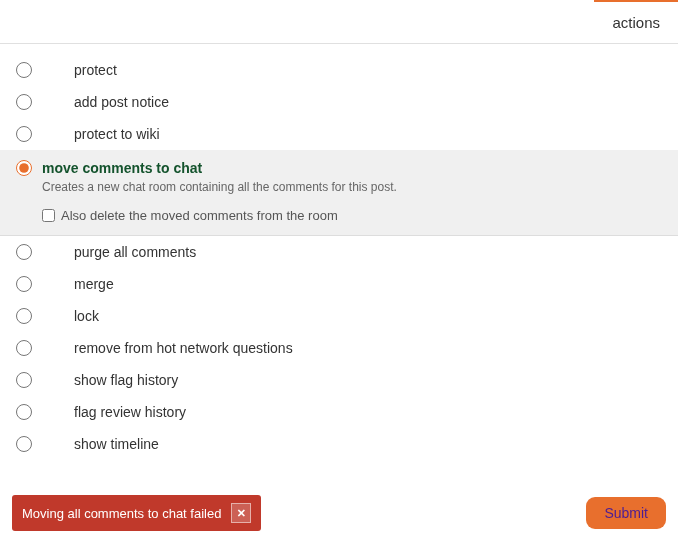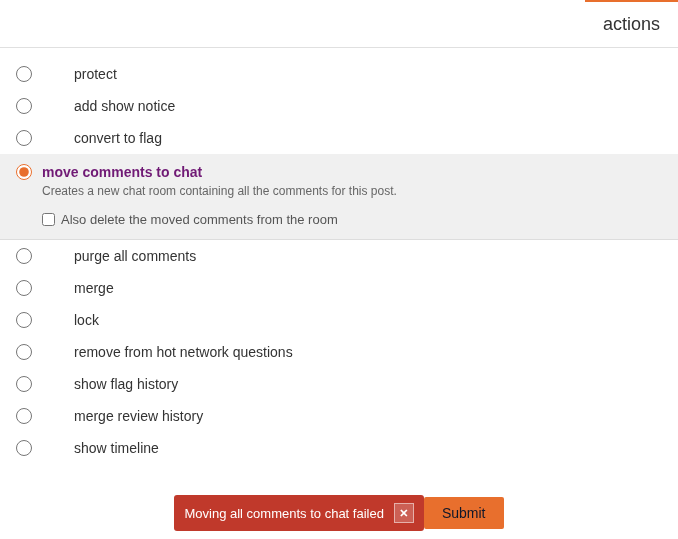--- a/index.html
+++ b/index.html
@@ -22,21 +22,21 @@
       display: flex;
       justify-content: flex-end;
       border-bottom: 1px solid #e0e0e0;
       background: #fff;
     }
 
     .actions-tab {
       padding: 12px 18px;
       border-top: 2px solid #e86f2d;
       color: #333;
-      font-size: 18px;
+      font-size: 15px;
       cursor: pointer;
       background: #fff;
     }
 
     .content-area {
       padding: 10px 0;
     }
 
     .radio-item {
       display: flex;
@@ -75,21 +75,21 @@
     .selected-block input[type="radio"] {
       margin-right: 10px;
       width: 16px;
       height: 16px;
       accent-color: #e86f2d;
     }
 
     .selected-block label.main-label {
       font-weight: bold;
       font-size: 14px;
-      color: #701a75;
+      color: #14532d;
     }
 
     .description-text {
       font-size: 12px;
       color: #666;
       margin-left: 26px;
       margin-bottom: 14px;
     }
 
     .checkbox-row {
@@ -109,21 +109,21 @@
       color: #555;
     }
 
     .bottom-bar {
       position: absolute;
       bottom: 0;
       left: 0;
       right: 0;
       display: flex;
       align-items: center;
-      justify-content: center;
+      justify-content: space-between;
       padding: 8px 12px;
       background: #fff;
     }
 
     .error-toast {
       display: flex;
       align-items: center;
       background-color: #c0392b;
       color: #fff;
       padding: 8px 10px;
@@ -141,50 +141,50 @@
       display: flex;
       align-items: center;
       justify-content: center;
       cursor: pointer;
       font-size: 11px;
       font-weight: bold;
     }
 
     .submit-btn {
       background-color: #e86f2d;
-      color: #0f172a;
+      color: #4c1d95;
       border: none;
       padding: 8px 18px;
       font-size: 14px;
       cursor: pointer;
-      border-radius: 2px;
+      border-radius: 9px;
     }
   </style>
 </head>
 <body>
 
 <div class="header-bar">
   <div class="actions-tab">actions</div>
 </div>
 
 <div class="content-area">
 
   <div class="radio-item">
     <input type="radio" name="mod-action" id="opt-protect" style="">
     <label for="opt-protect">protect</label>
   </div>
 
   <div class="radio-item">
     <input type="radio" name="mod-action" id="opt-add-post-notice" style="">
-    <label for="opt-add-post-notice">add show notice</label>
+    <label for="opt-add-post-notice">add post notice</label>
   </div>
 
   <div class="radio-item">
     <input type="radio" name="mod-action" id="opt-convert-to-wiki" style="">
-    <label for="opt-convert-to-wiki">convert to flag</label>
+    <label for="opt-convert-to-wiki">protect to wiki</label>
   </div>
 
   <div class="selected-block">
     <div class="selected-row">
       <input type="radio" name="mod-action" id="opt-move-comments" checked="" style="">
       <label for="opt-move-comments" class="main-label">move comments to chat</label>
     </div>
     <div class="description-text">Creates a new chat room containing all the comments for this post.</div>
     <div class="checkbox-row">
       <input type="checkbox" id="delete-moved" style="">
@@ -212,21 +212,21 @@
     <label for="opt-hot-network">remove from hot network questions</label>
   </div>
 
   <div class="radio-item">
     <input type="radio" name="mod-action" id="opt-flag-history" style="">
     <label for="opt-flag-history">show flag history</label>
   </div>
 
   <div class="radio-item">
     <input type="radio" name="mod-action" id="opt-review-history" style="">
-    <label for="opt-review-history">merge review history</label>
+    <label for="opt-review-history">flag review history</label>
   </div>
 
   <div class="radio-item">
     <input type="radio" name="mod-action" id="opt-timeline" style="">
     <label for="opt-timeline">show timeline</label>
   </div>
 
 </div>
 
 <div class="bottom-bar">

